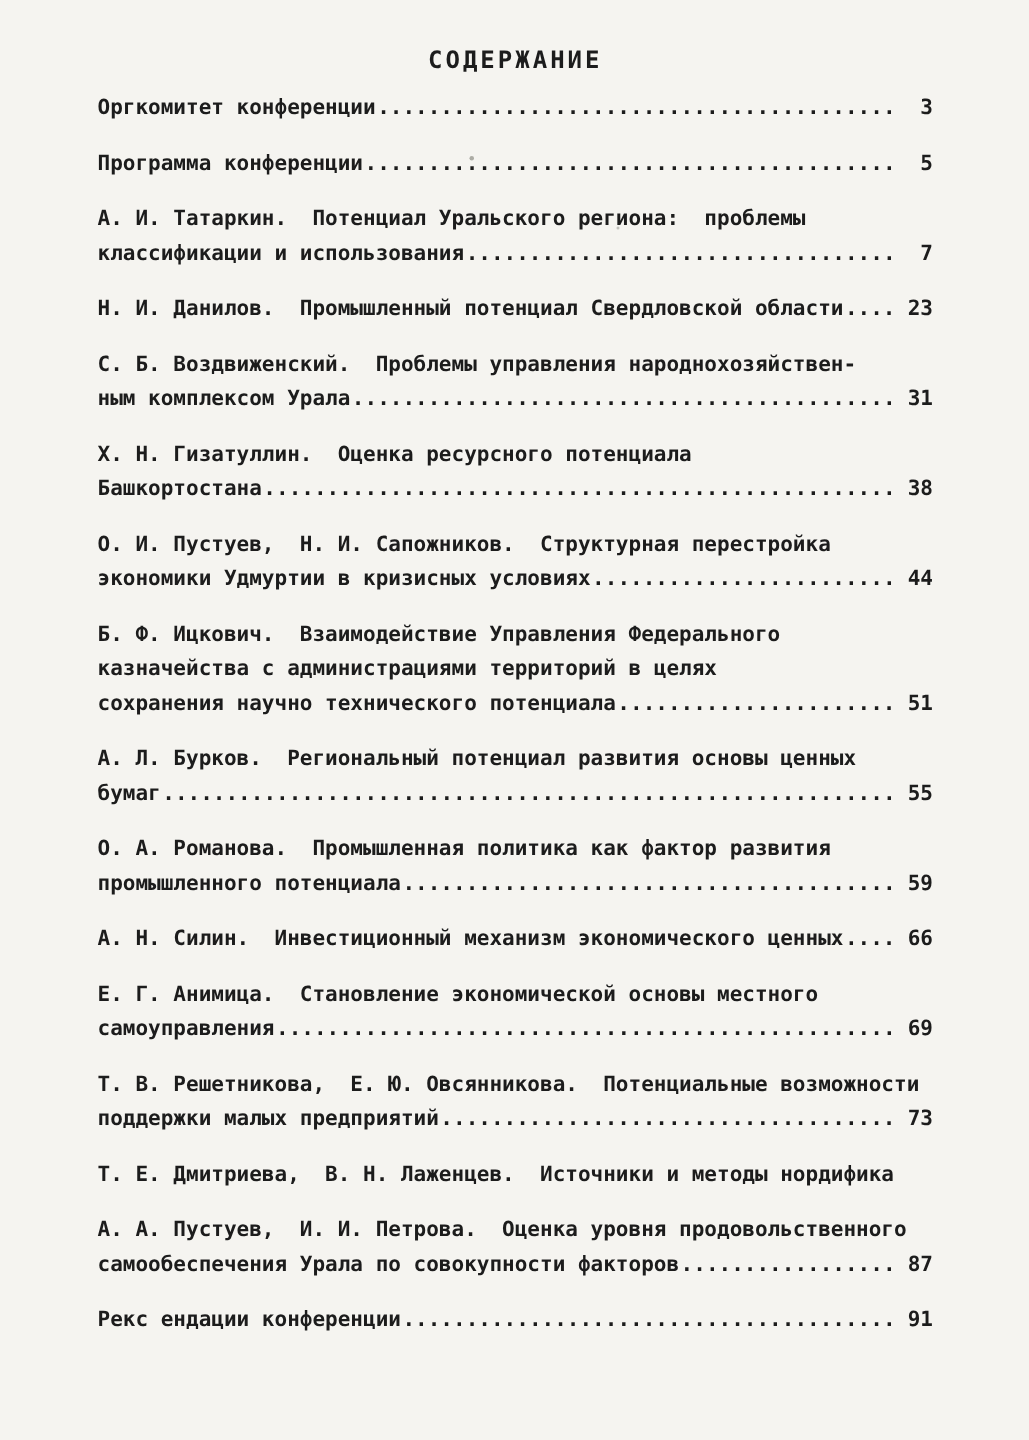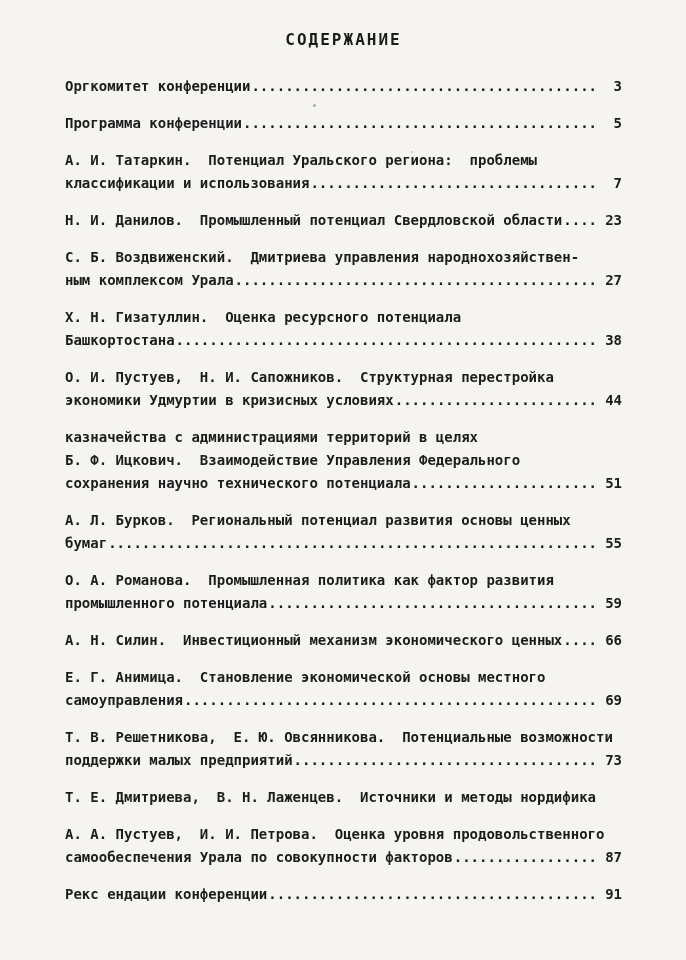--- a/index.html
+++ b/index.html
@@ -15,21 +15,21 @@
     background: var(--paper, #f5f4f0);
     box-sizing: border-box;
     padding: 28px 64px 0 65px;
     color: var(--ink, #1c1c1c);
   }
   .doc-title {
     text-align: center;
     font-size: 16px;
     font-weight: bold;
     letter-spacing: 2px;
-    margin: 2px 0 26px 0;
+    margin: 2px 0 12px 0;
     white-space: pre;
   }
   .toc { width: 557px; }
   .entry { margin-bottom: 14px; }
   .line {
     display: flex;
     align-items: baseline;
     line-height: 23px;
     font-size: 14px;
     font-weight: bold;
@@ -93,26 +93,26 @@
       </div>
       <div class="entry">
         <div class="line">
           <span class="txt">Н. И. Данилов.  Промышленный потенциал Свердловской области</span>
           <span class="leader"></span>
           <span class="page-num">23</span>
         </div>
       </div>
       <div class="entry">
         <div class="line">
-          <span class="txt">С. Б. Воздвиженский.  Дмитриева управления народнохозяйствен-</span>
+          <span class="txt">С. Б. Воздвиженский.  Проблемы управления народнохозяйствен-</span>
         </div>
         <div class="line">
           <span class="txt">ным комплексом Урала</span>
           <span class="leader"></span>
-          <span class="page-num">27</span>
+          <span class="page-num">31</span>
         </div>
       </div>
       <div class="entry">
         <div class="line">
           <span class="txt">Х. Н. Гизатуллин.  Оценка ресурсного потенциала</span>
         </div>
         <div class="line">
           <span class="txt">Башкортостана</span>
           <span class="leader"></span>
           <span class="page-num">38</span>
@@ -123,24 +123,24 @@
           <span class="txt">О. И. Пустуев,  Н. И. Сапожников.  Структурная перестройка</span>
         </div>
         <div class="line">
           <span class="txt">экономики Удмуртии в кризисных условиях</span>
           <span class="leader"></span>
           <span class="page-num">44</span>
         </div>
       </div>
       <div class="entry">
         <div class="line">
+          <span class="txt">Б. Ф. Ицкович.  Взаимодействие Управления Федерального</span>
+        </div>
+        <div class="line">
           <span class="txt">казначейства с администрациями территорий в целях</span>
-        </div>
-        <div class="line">
-          <span class="txt">Б. Ф. Ицкович.  Взаимодействие Управления Федерального</span>
         </div>
         <div class="line">
           <span class="txt">сохранения научно технического потенциала</span>
           <span class="leader"></span>
           <span class="page-num">51</span>
         </div>
       </div>
       <div class="entry">
         <div class="line">
           <span class="txt">А. Л. Бурков.  Региональный потенциал развития основы ценных</span>

